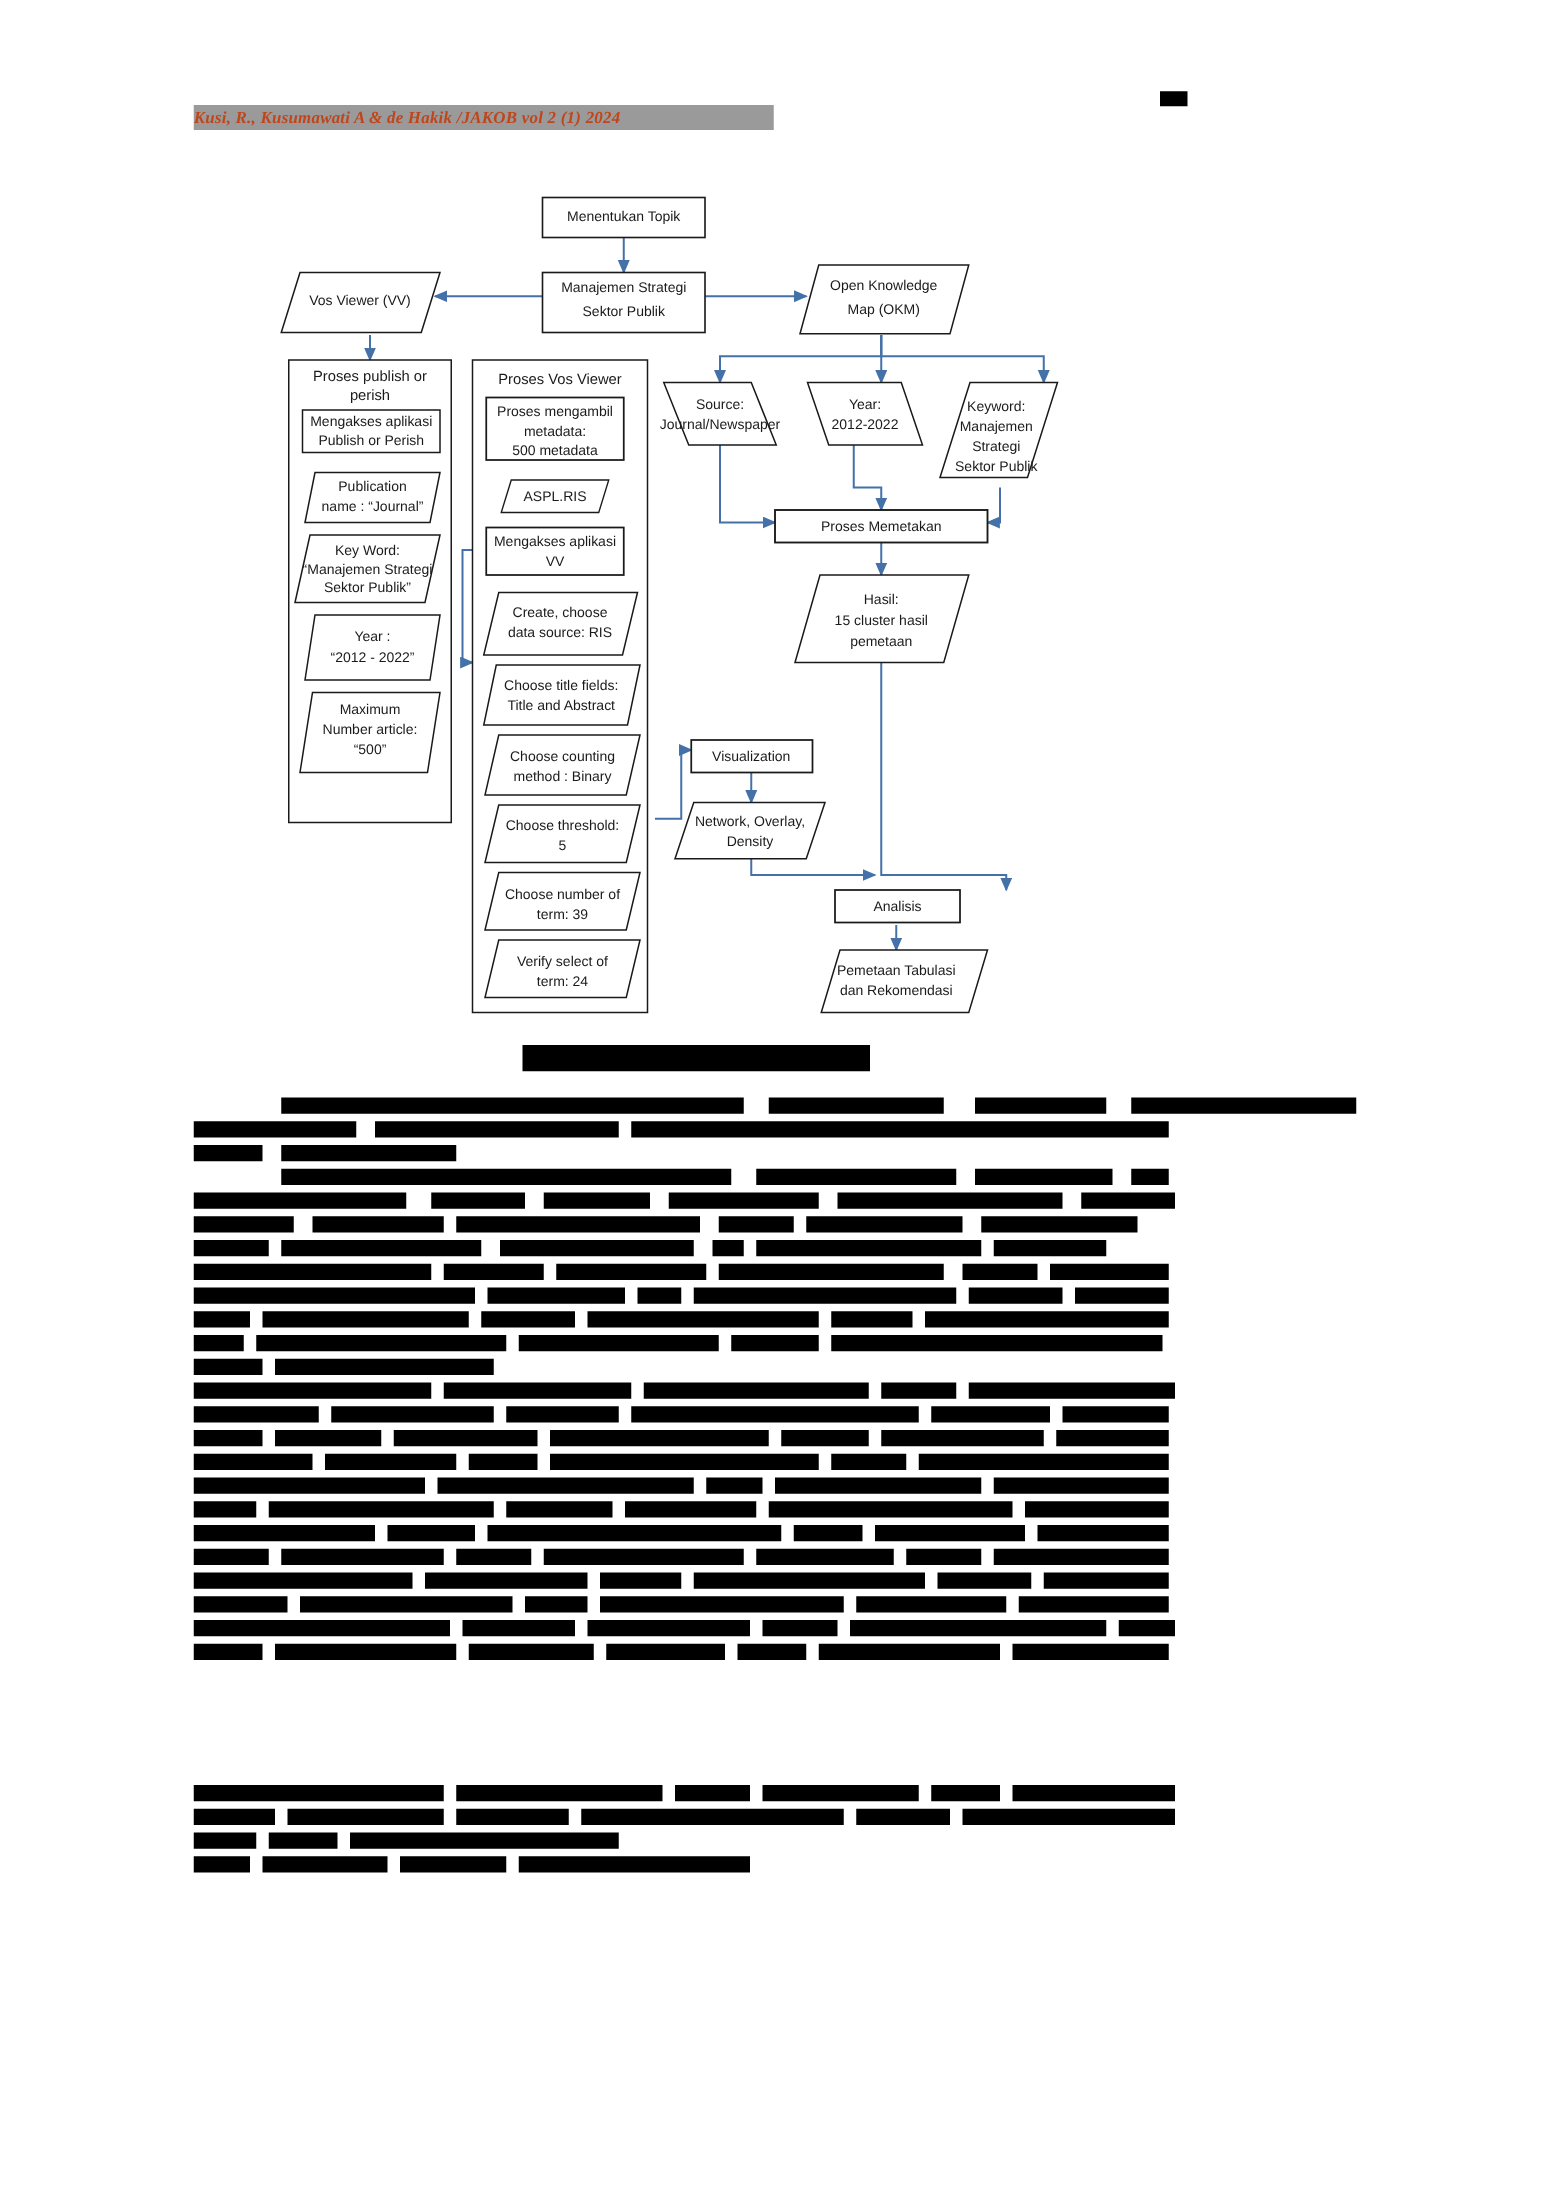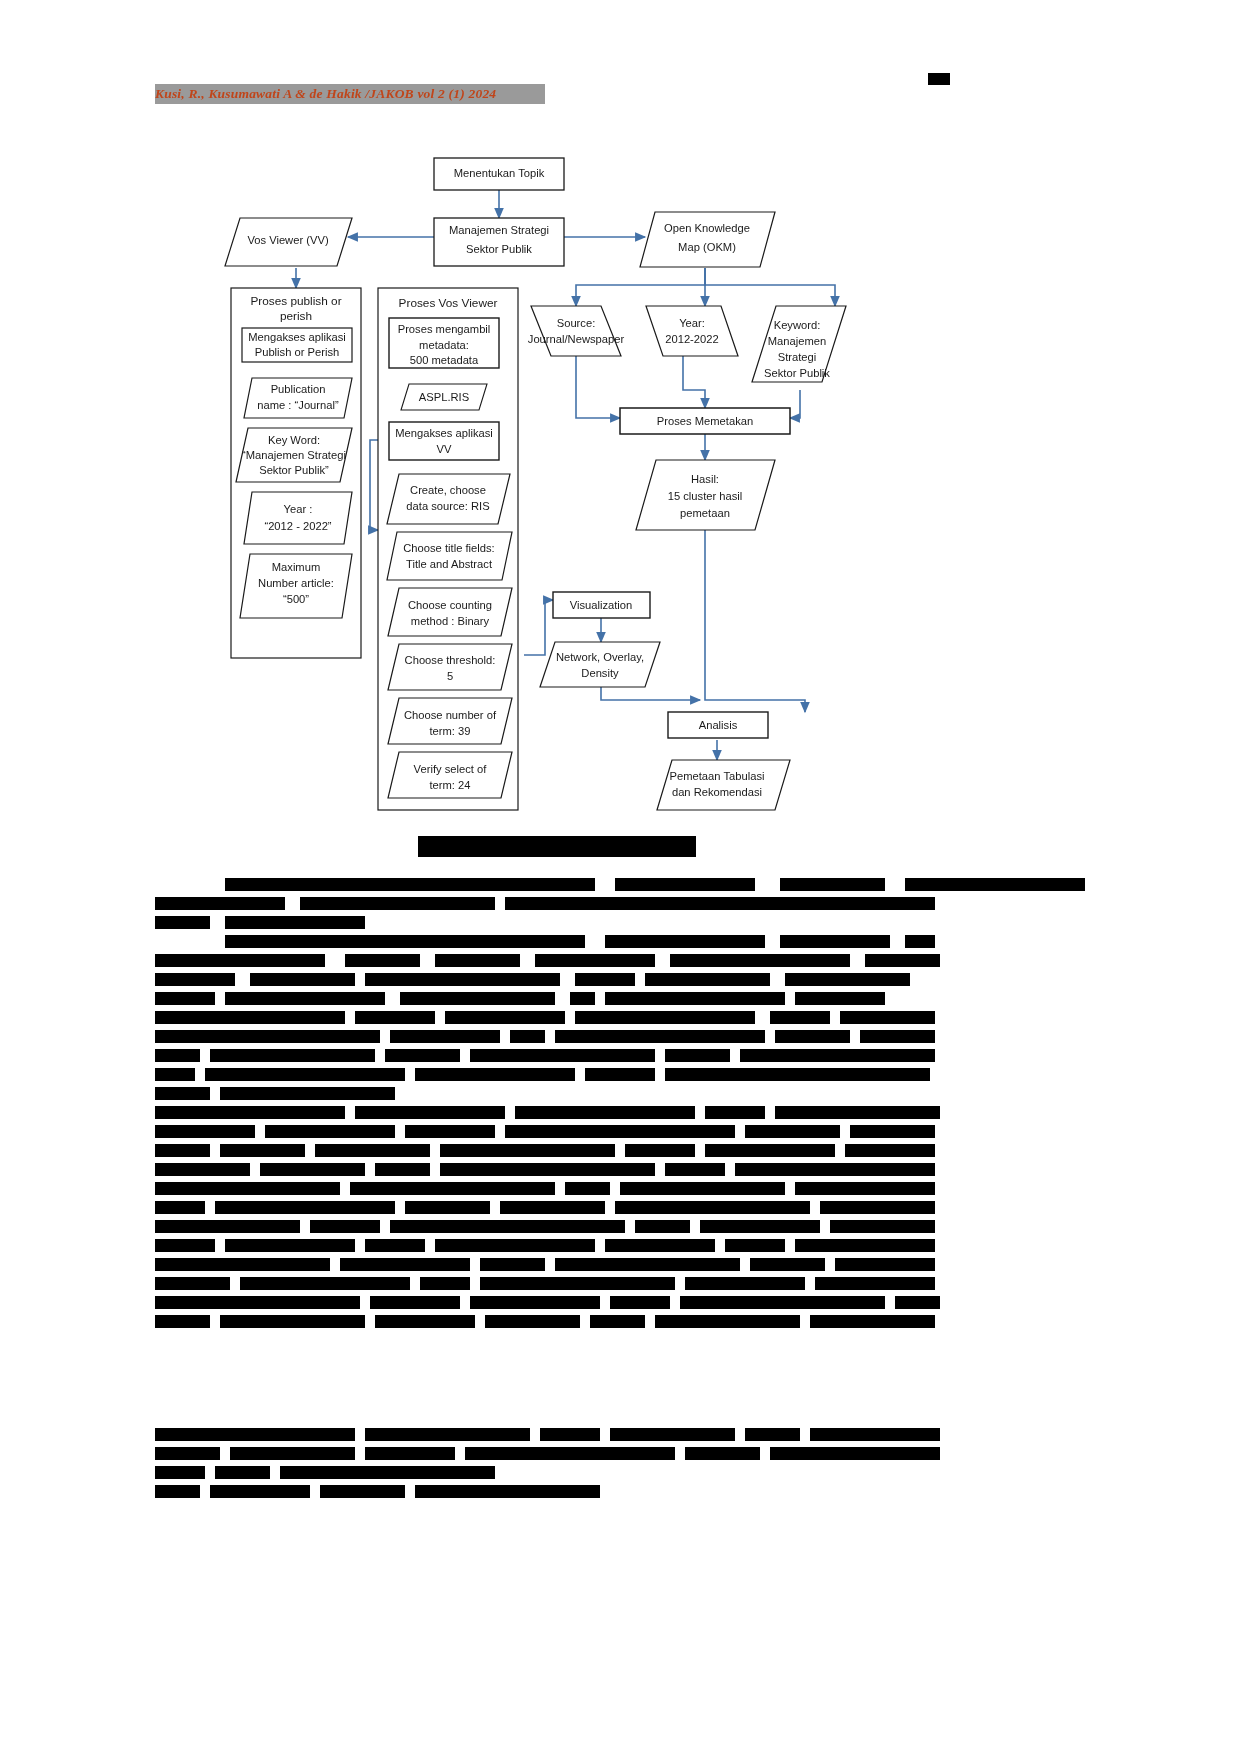--- a/index.html
+++ b/index.html
@@ -18,21 +18,21 @@
     height: 1754px;
     background: #fff;
     overflow: hidden;
   }
 
   
   .running-head {
     position: absolute;
     left: 155px;
     top: 84px;
-    width: 390px;
+    width: 464px;
     height: 20px;
     background: #9a9a9a;
     color: #c0451a;
     font-size: 13.5px;
     font-weight: bold;
     font-style: italic;
     font-family: "Liberation Serif", serif;
     letter-spacing: .2px;
     line-height: 20px;
     white-space: nowrap;

